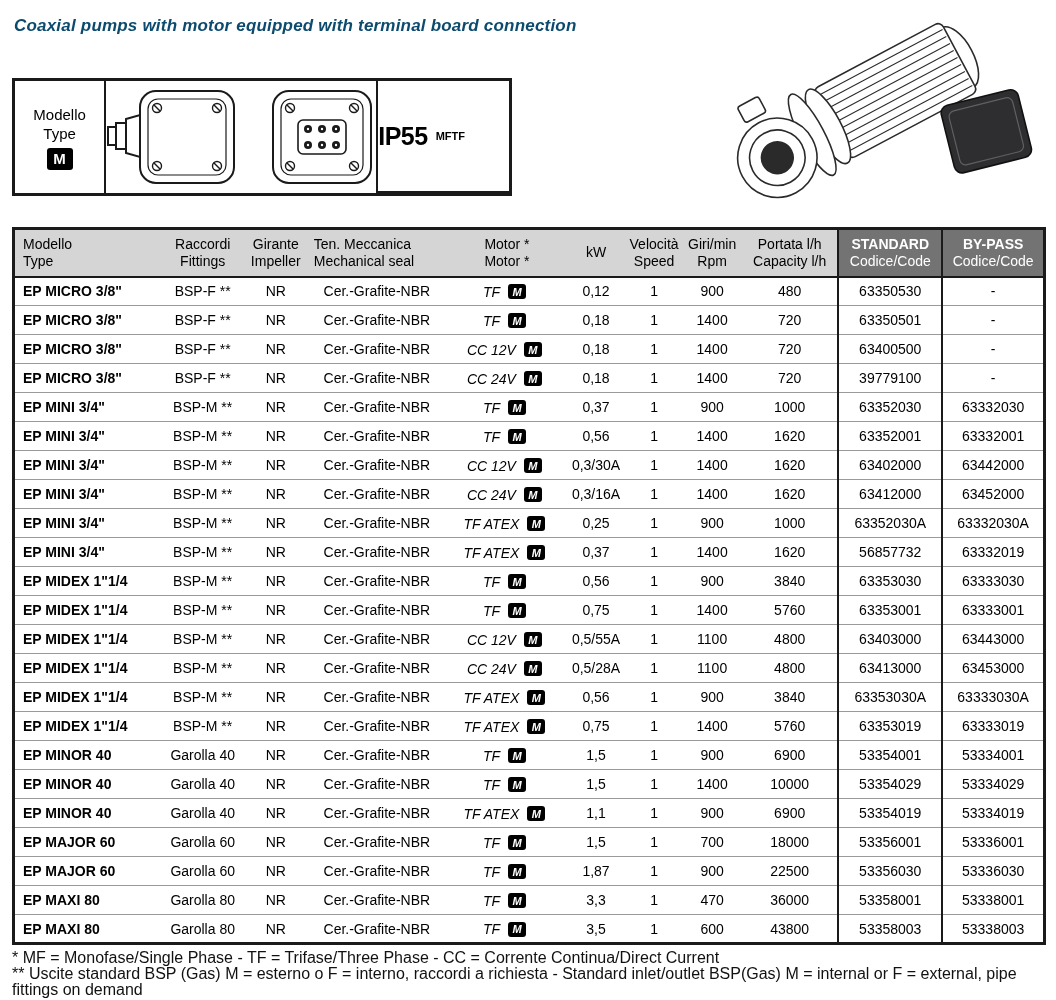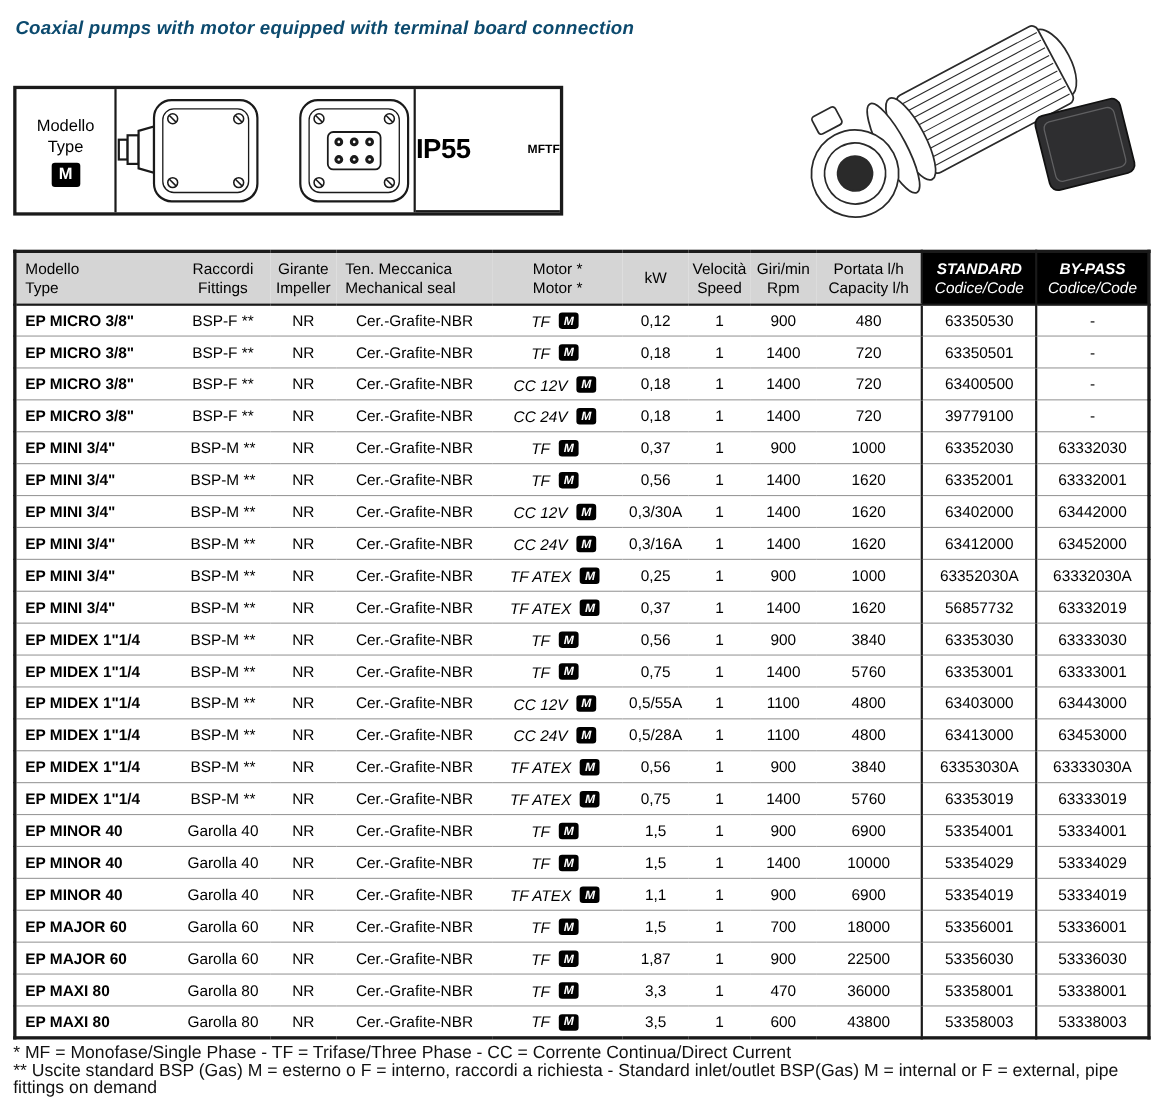--- a/index.html
+++ b/index.html
@@ -32,42 +32,42 @@
   .m-badge.big { width:26px; height:22px; font-size:15px; margin-top:5px; }
   .m-badge.small { width:18px; height:15px; font-size:11px; vertical-align:middle; margin-left:8px; }
 
   .ib-drawings {
     flex:1; display:flex; align-items:center; justify-content:center; gap:28px;
   }
   .ib-ip {
     width:134px; border-left:2px solid #1a1a1a; display:flex; flex-direction:column;
   }
   .ip-row {
-    flex:1; display:flex; align-items:center; justify-content:space-between; gap:8px;
+    flex:1; display:flex; align-items:center; justify-content:flex-start; gap:8px;
   }
   .ip-row.first { border-bottom:2px solid #1a1a1a; }
   .ip-code { font-size:25px; font-weight:bold; letter-spacing:-.5px; }
   .ip-notes { display:flex; flex-direction:row; font-size:11px; font-weight:bold; line-height:12px; }
 
   
   .pump-illustration { position:absolute; left:733px; top:2px; width:318px; height:218px; }
 
   
   table.pump-table {
     position:absolute; top:227px; left:12px; width:1034px;
     border-collapse:collapse; table-layout:fixed;
     border:3px solid #1a1a1a; font-size:14px;
   }
   thead th {
     background:#d5d5d5; font-weight:normal; font-size:14px;
     height:48px; vertical-align:middle; text-align:center; line-height:17px;
     border-bottom:2px solid #1a1a1a; padding:2px 3px;
   }
   thead th.h-left { text-align:left; padding-left:8px; }
-  thead th.dark { background:#000000; color:#fff;font-style:italic; }
+  thead th.dark { background:#737373; color:#fff; }
   thead th.dark .hl1 { font-weight:bold; }
   .code-col { border-left:2px solid #1a1a1a; border-right:2px solid #1a1a1a; }
 
   tbody td {
     height:29px; border-bottom:1px solid #9a9a9a; text-align:center;
     padding:0 3px; white-space:nowrap; overflow:hidden;
   }
   tbody tr:last-child td { border-bottom:none; }
   td.c-model { text-align:left; padding-left:8px; font-weight:bold; }
   td.c-motor { text-align:center; padding-right:8px;font-style:italic; }

